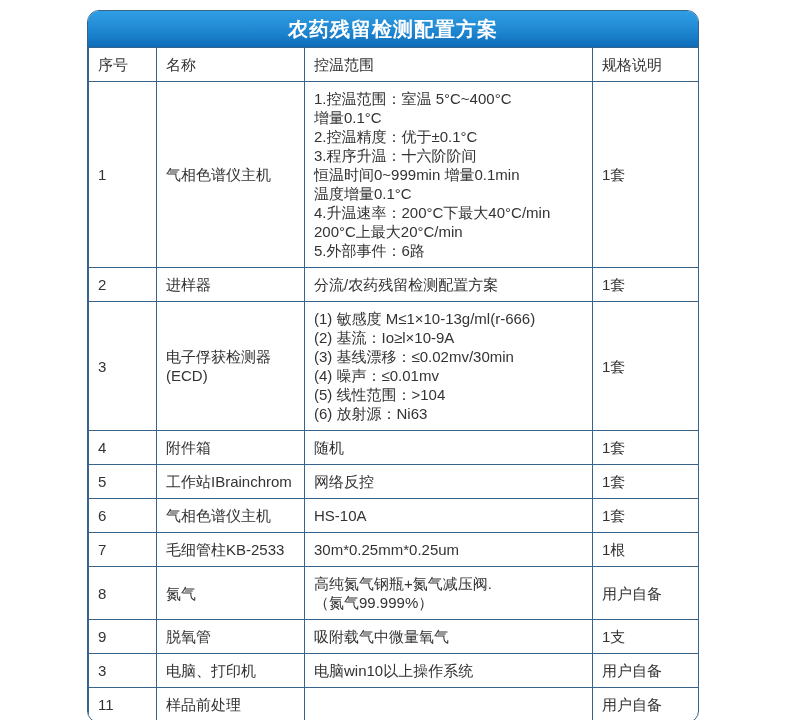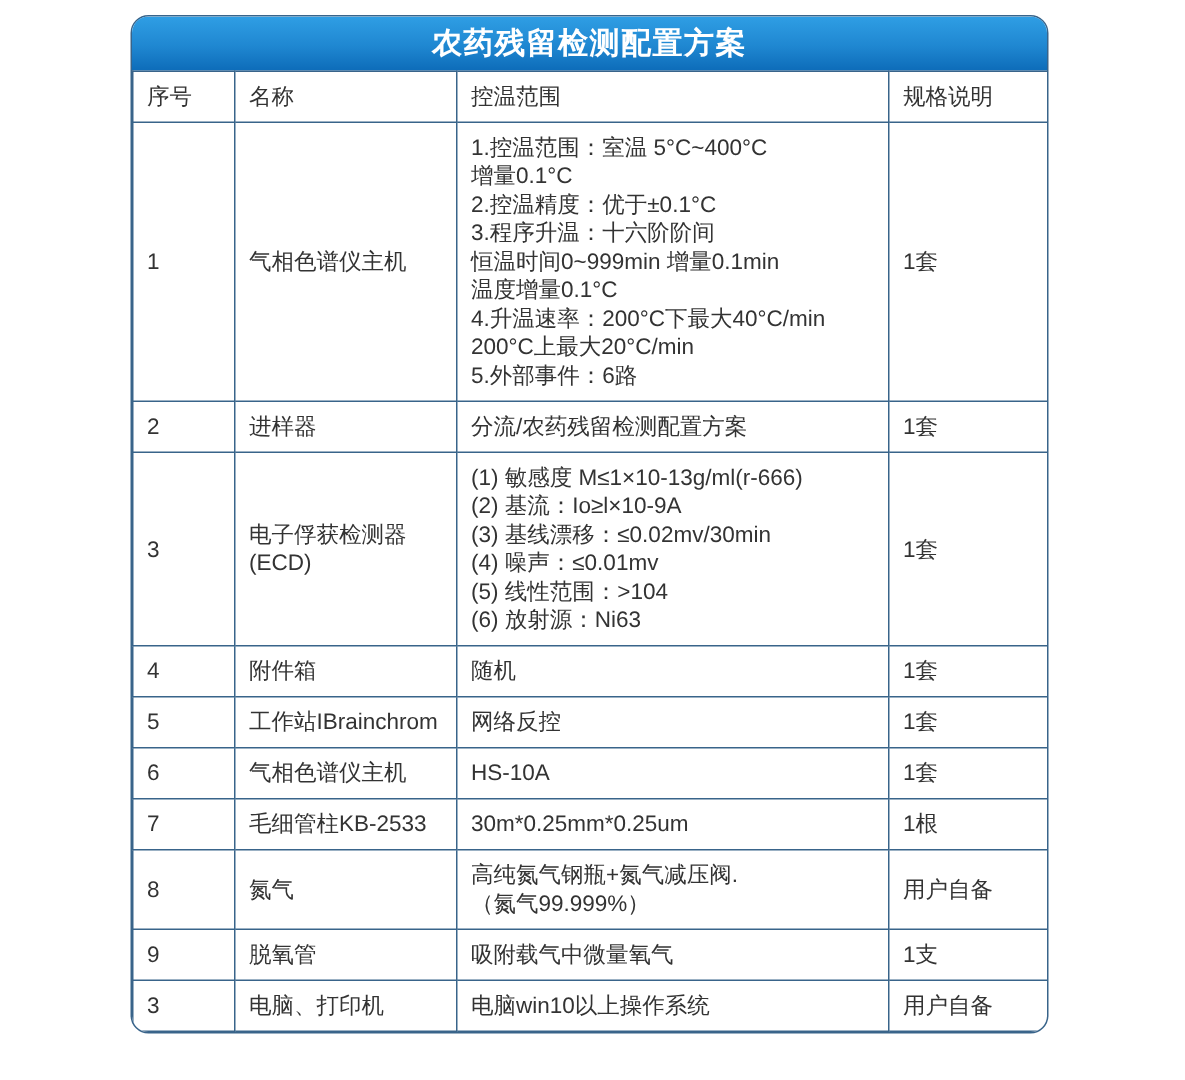--- a/index.html
+++ b/index.html
@@ -138,15 +138,21 @@
         <td>脱氧管</td>
         <td>吸附载气中微量氧气</td>
         <td>1支</td>
       </tr>
       <tr>
         <td class="no">3</td>
         <td>电脑、打印机</td>
         <td>电脑win10以上操作系统</td>
         <td>用户自备</td>
       </tr>
+      <tr>
+        <td class="no">11</td>
+        <td>样品前处理</td>
+        <td></td>
+        <td>用户自备</td>
+      </tr>
     </tbody>
   </table>
 </div>
 
 </body></html>

